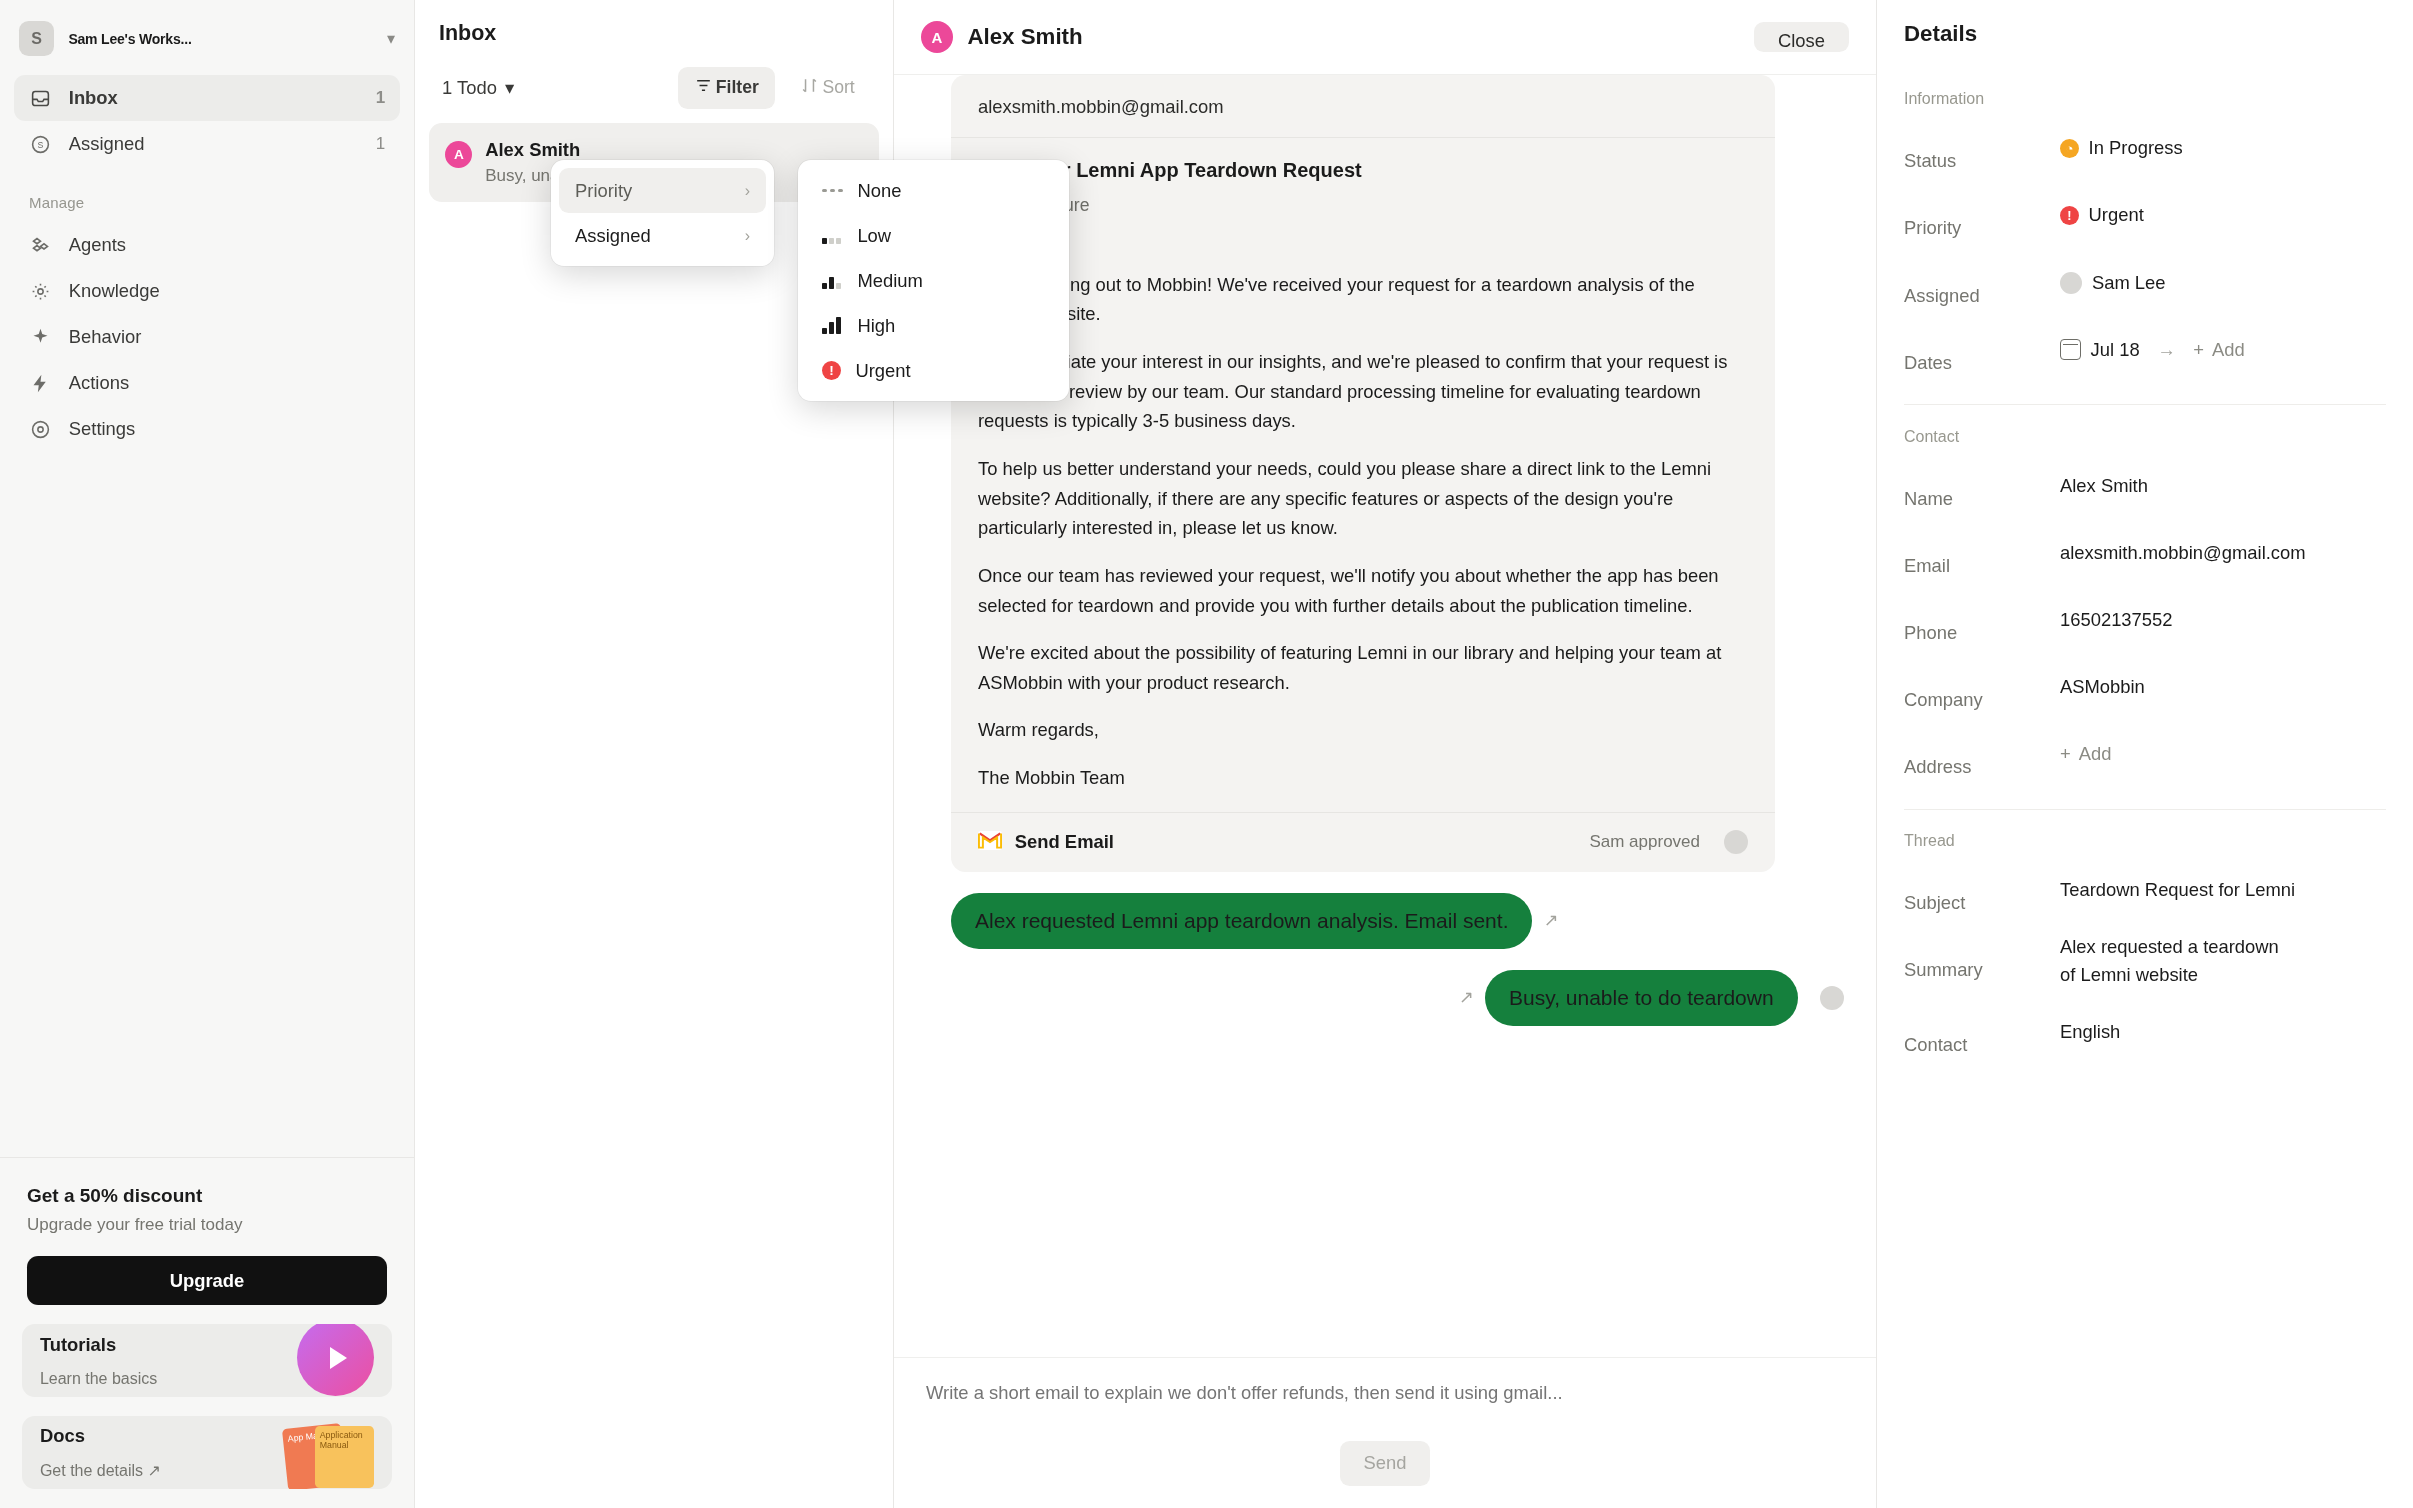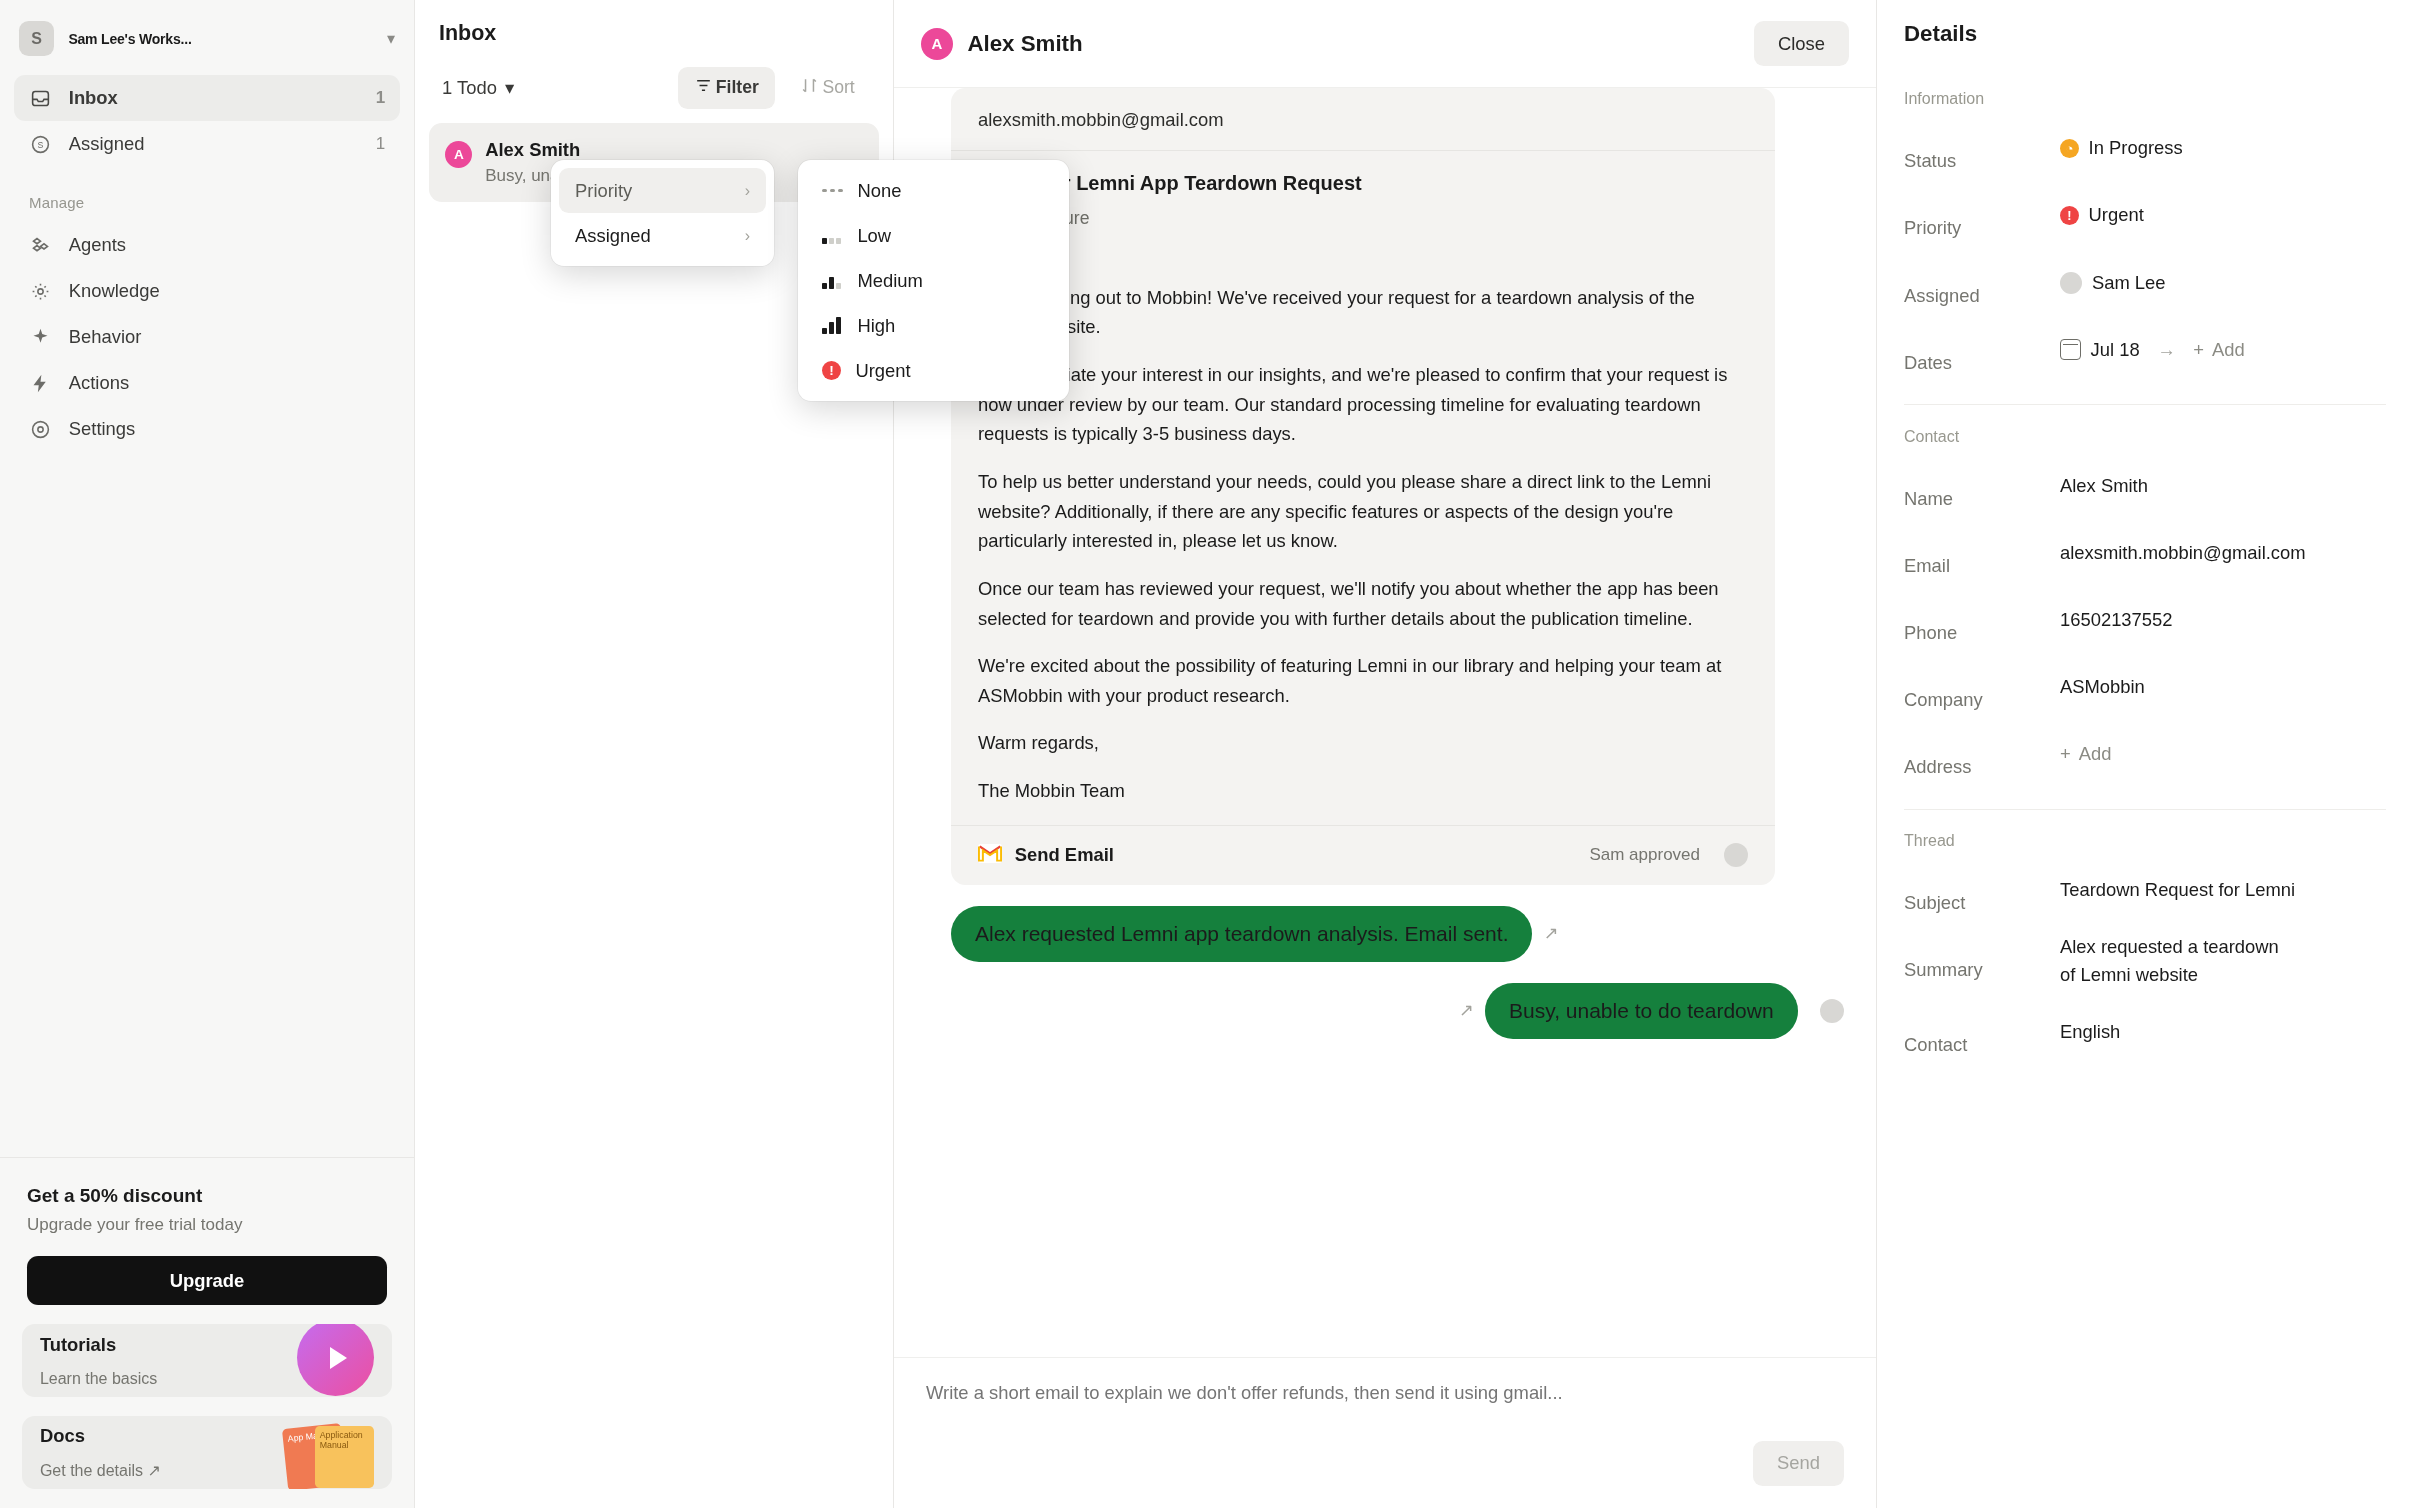--- a/index.html
+++ b/index.html
@@ -123,21 +123,21 @@
     display: flex; align-items: center; gap: 14.4px;
     padding: 21px 27px; border-bottom: 0.8px solid #efefed;
   }
   .conv-avatar {
     width: 32px; height: 32px; border-radius: 50%; background: #ec4899; color: #fff;
     font-size: 15px; font-weight: 700; display: flex; align-items: center; justify-content: center;
   }
   .conv-title { font-size: 22.3px; font-weight: 700; }
   .close-btn {
     margin-left: auto; background: #f0efed; border: none; border-radius: 9.6px;
-    height: 45px; padding: 8px 24px; font-size: 18.4px; color: #2c2c2a; cursor: pointer;
+    height: 30px; padding: 8px 24px; font-size: 18.4px; color: #2c2c2a; cursor: pointer;
   }
   .conv-body { flex: 1 1 auto; overflow: hidden; padding: 0 0 0 0; position: relative; }
   .email-card {
     margin: 0 101px 0 57px; background: #f4f3f1; border-radius: 14.4px;
     padding: 21px 27px 0 27px;
   }
   .email-from { font-size: 18.4px; color: #2c2c2a; padding-bottom: 19px; }
   .email-sep { height: 0.8px; background: #e6e5e2; margin: 0 -27px; }
   .email-sub { font-size: 20px; font-weight: 600; padding: 21px 0 0 0; }
   .email-meta { font-size: 17.6px; color: #6e6e68; padding: 12.8px 0 0 0; }
@@ -154,21 +154,21 @@
   .bubble {
     background: #15803d; border-radius: 797px; padding: 16px 24px; font-size: 21px; color: #1b1b1b;
   }
   .bubble-row.right { justify-content: flex-end; padding-right: 32px; }
   .arrow-ico { color: #a3a39d; font-size: 17.6px; }
   .composer { border-top: 0.8px solid #efefed; padding: 24px 32px 22.3px 32px; }
   .composer-input {
     width: 100%; border: none; outline: none; font-size: 18.4px; color: #a5a5a0;
     background: transparent; font-family: "Liberation Sans", sans-serif;
   }
-  .composer-actions { display: flex; justify-content: flex-end; margin-top: 37px; }
+  .composer-actions { display: flex; justify-content: center; margin-top: 37px; }
   .send-btn {
     background: #f0efed; border: none; border-radius: 9.6px; height: 45px; padding: 0 24px;
     font-size: 18.4px; color: #a5a5a0; cursor: pointer;
   }
 
   
   .details { width: 536px; flex: 0 0 536px; height: 100%; background: #fff; }
   .details-head { padding: 21px 27px; font-size: 22.3px; font-weight: 700; }
   .det-section-label { font-size: 16px; color: #98988f; padding: 22.3px 27px 6.4px 27px; }
   .det-row { display: flex; align-items: center; padding: 9.6px 27px; min-height: 43px; }

